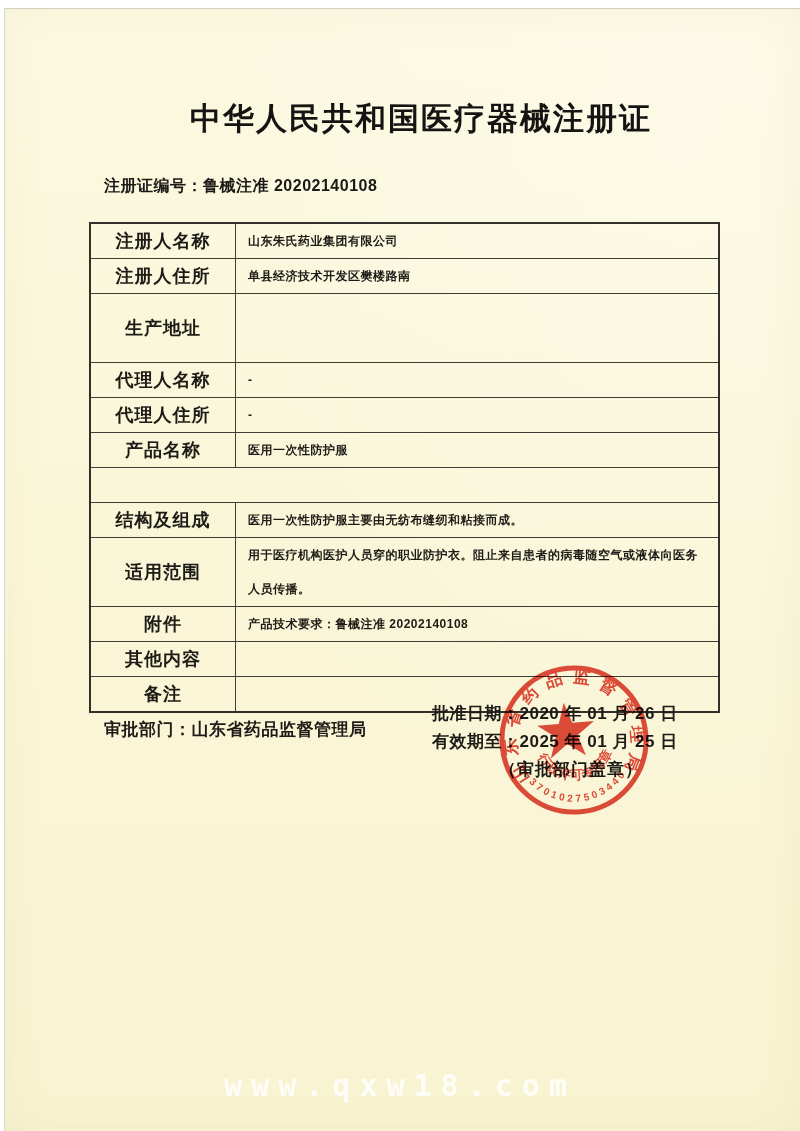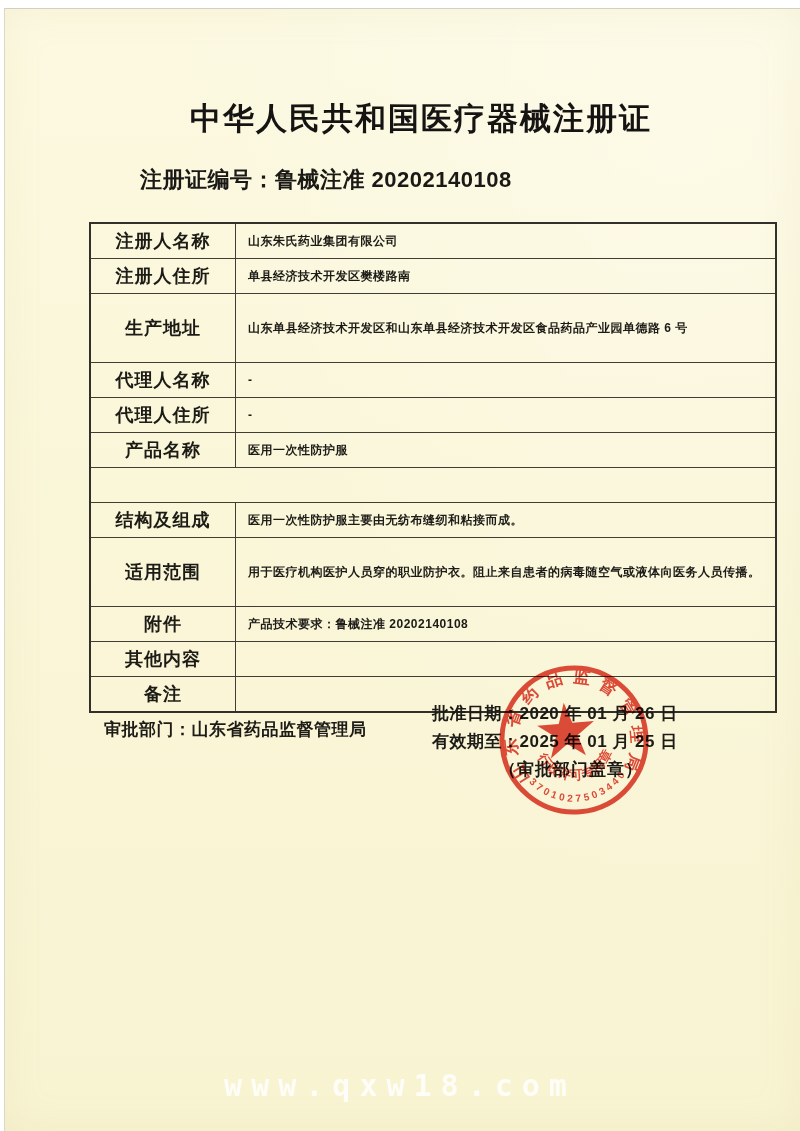--- a/index.html
+++ b/index.html
@@ -19,25 +19,25 @@
     box-shadow:inset 0 0 40px rgba(190,180,120,.10);
   }
   .title{
     position:absolute;left:9px;top:98px;width:100%;
     text-align:center;
     font-size:31px;font-weight:700;letter-spacing:2px;
     color:#151412;
     padding-left:12px;
   }
   .regline{
-    position:absolute;left:104px;top:165px;
-    font-size:22px;font-weight:700;color:#1a1915;letter-spacing:.5px;margin-left:36px;
+    position:absolute;left:104px;top:176px;
+    font-size:16px;font-weight:700;color:#1a1915;letter-spacing:.5px;
   }
   .cert-table{
-    position:absolute;left:89px;top:222px;width:688px;
+    position:absolute;left:89px;top:222px;width:631px;
     border:2px solid #31302a;
     box-sizing:border-box;
     background:transparent;
   }
   .trow{display:flex;border-top:1.5px solid #403e34;}
   .trow:first-child{border-top:none;}
   .h34{height:34px;}
   .h68{height:68px;}
   .cell-label{
     width:145px;flex:0 0 145px;
@@ -92,21 +92,20 @@
   <div class="trow h34">
     <div class="cell-label">注册人名称</div>
     <div class="cell-value">山东朱氏药业集团有限公司</div>
   </div>
   <div class="trow h34">
     <div class="cell-label">注册人住所</div>
     <div class="cell-value">单县经济技术开发区樊楼路南</div>
   </div>
   <div class="trow h68">
     <div class="cell-label">生产地址</div>
-    <div class="cell-value">山东单县经济技术开发区和山东单县经济技术开发区食品药品产业园单德路 6 号</div>
   </div>
   <div class="trow h34">
     <div class="cell-label">代理人名称</div>
     <div class="cell-value">-</div>
   </div>
   <div class="trow h34">
     <div class="cell-label">代理人住所</div>
     <div class="cell-value">-</div>
   </div>
   <div class="trow h34">

